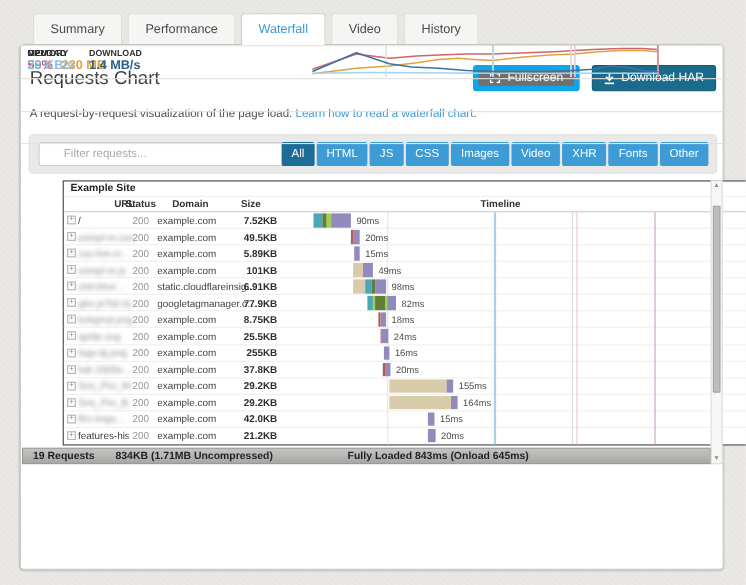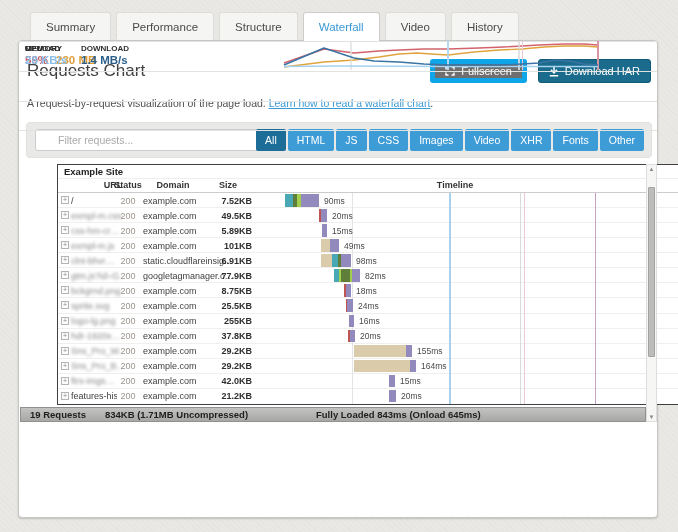--- a/index.html
+++ b/index.html
@@ -25,21 +25,21 @@
     box-shadow:0 1px 2px rgba(0,0,0,.18); }
   .card > * { position:absolute; }
 
   .title { left:8px; top:20px; font-size:17px; color:#404040; }
   .hbtn { top:18px; height:24px; display:flex; align-items:center; gap:6px;
     border-radius:3px; color:#fff; font-size:11px; padding:0 10px; cursor:pointer; }
   .btn-full { right:130px; background:#6f6f6f; border:5px solid #0ea5e9; }
   .btn-har  { right:6px;  background:#1a6b8c; border:1px solid #135a78; }
 
   .desc { left:8px; top:56px; font-size:10.5px; color:#4f4f4f; }
-  .desc a { color:#3b99d6; text-decoration:underline; cursor:pointer; }
+  .desc a { color:#3b99d6; cursor:pointer; }
 
   
   .filterbar { left:7px; top:81px; width:626px; height:36px; background:#e9e9e8;
     border:1px solid #e0e0df; border-radius:4px; }
   .search { position:absolute; left:8px; top:6px; width:228px; height:22px;
     background:#fff; border:1px solid #ccc; border-radius:3px;
     font-size:10.5px; color:#555; padding:0 6px 0 22px; outline:none;
     font-family:"Liberation Sans", sans-serif; }
   .search::placeholder { color:#a9a9a9; }
   .search-icon { position:absolute; left:14px; top:11px; }
@@ -112,21 +112,20 @@
   .mrow svg { position:absolute; left:0; top:0; }
 </style>
 </head>
 <body>
 
 <div class="page">
 
   <div class="tabs" id="tabs">
       <div class="tab">Summary</div>
       <div class="tab">Performance</div>
-      <div class="tab">Structure</div>
       <div class="tab active">Waterfall</div>
       <div class="tab">Video</div>
       <div class="tab">History</div>
     </div>
 
   <div class="card">
 
     <div class="title">Requests Chart</div>
 
     <div class="hbtn btn-full">

